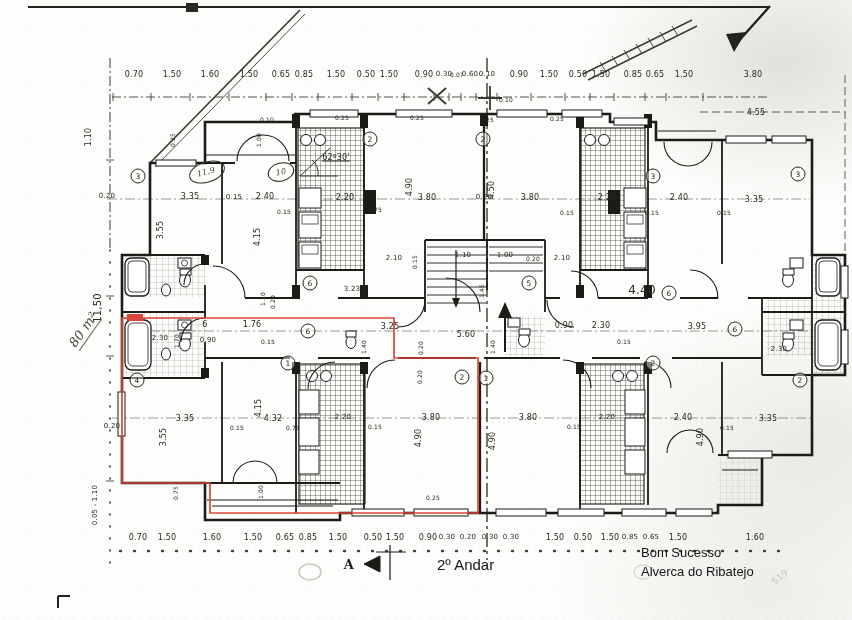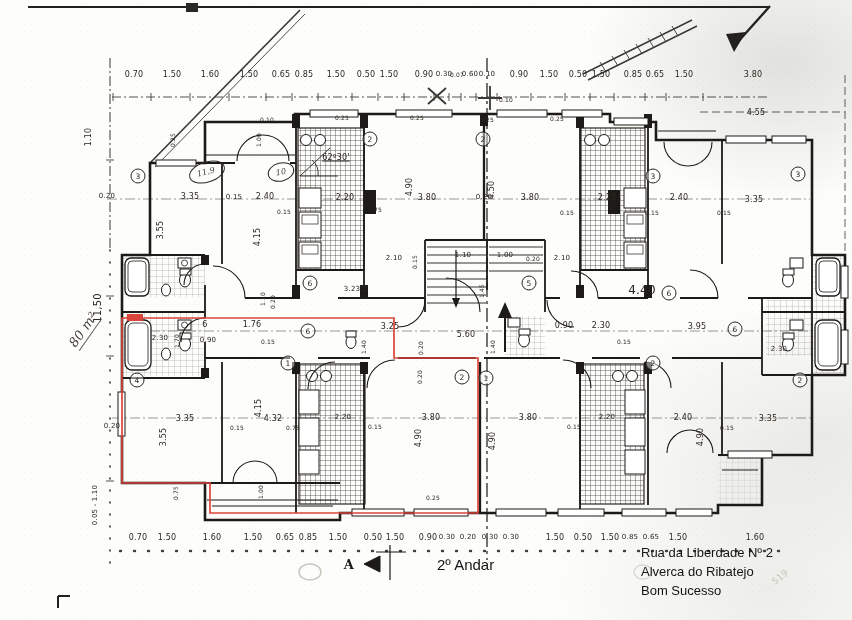--- a/index.html
+++ b/index.html
@@ -385,17 +385,16 @@
       <span class="circ" style="left: 288px; top: 363px;">1</span>
       <span class="circ" style="left: 462px; top: 377px;">2</span>
       <span class="circ" style="left: 486px; top: 378px;">1</span>
       <span class="circ" style="left: 653px; top: 363px;">2</span>
       <span class="circ" style="left: 800px; top: 380px;">2</span>
     </div>
 
   <div class="title">2º Andar</div>
 
   <div class="addr">
-    <div>Rua da Liberdade Nº 2</div>
+    <div>Bom Sucesso</div>
     <div>Alverca do Ribatejo</div>
-    <div>Bom Sucesso</div>
   </div>
 </div>
 
 </body></html>

